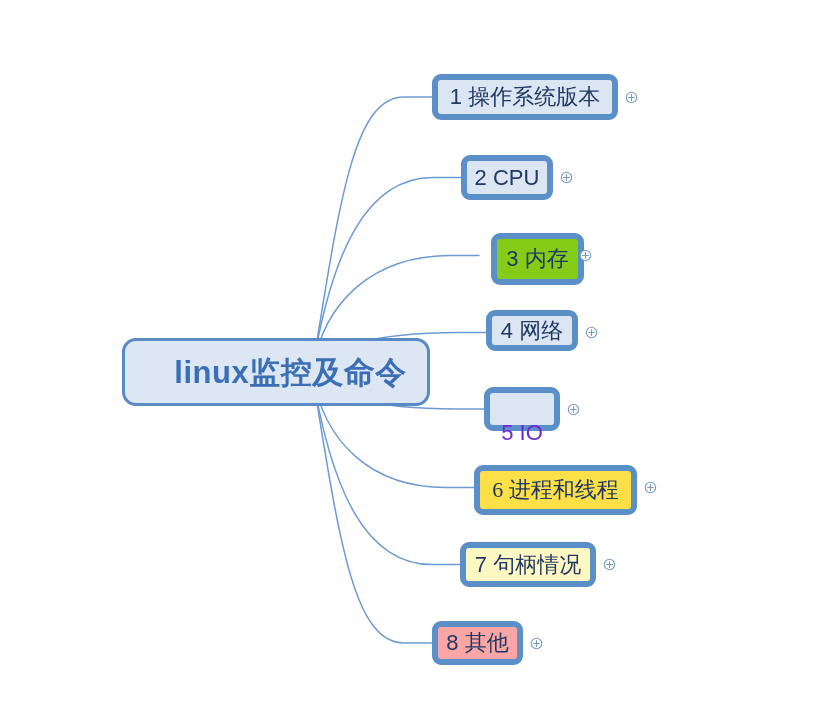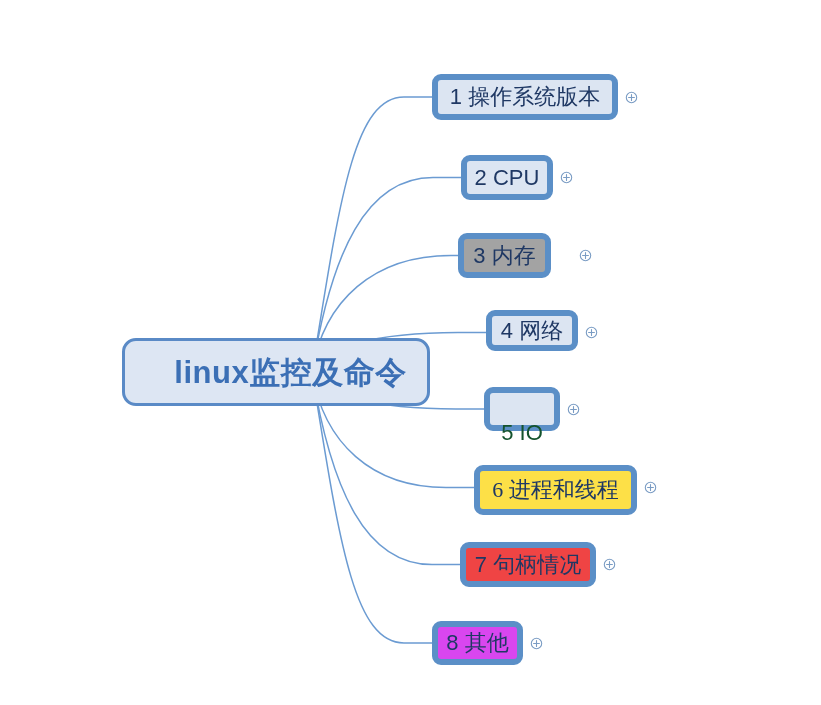--- a/index.html
+++ b/index.html
@@ -114,66 +114,66 @@
       </div>
       <div class="branch-node" style="left: 461px; top: 155px; width: 92px; height: 45px; background: rgb(220, 229, 242); border-color: rgb(91, 143, 199);">
         <span class="branch-label" style="color: rgb(31, 56, 100);">2 CPU</span>
       </div>
       <div class="expand-badge" style="left: 560px; top: 171px;">
         <svg width="13" height="13" viewBox="0 0 13 13" xmlns="http://www.w3.org/2000/svg">
           <circle cx="6.5" cy="6.5" r="5.2" fill="#ffffff" stroke="#7a9cc4" stroke-width="1.1"></circle>
           <path d="M6.5 3.6 V9.4 M3.6 6.5 H9.4" stroke="#7a9cc4" stroke-width="1.1" stroke-linecap="round"></path>
         </svg>
       </div>
-      <div class="branch-node" style="left: 458px; top: 233px; width: 93px; height: 45px; background: #a3a3a3; border-color: rgb(91, 143, 199);">
+      <div class="branch-node" style="left: 491px; top: 233px; width: 93px; height: 52px; background: #84cc16; border-color: rgb(91, 143, 199);">
         <span class="branch-label" style="color: rgb(31, 56, 100);">3 内存</span>
       </div>
       <div class="expand-badge" style="left: 579px; top: 249px;">
         <svg width="13" height="13" viewBox="0 0 13 13" xmlns="http://www.w3.org/2000/svg">
           <circle cx="6.5" cy="6.5" r="5.2" fill="#ffffff" stroke="#7a9cc4" stroke-width="1.1"></circle>
           <path d="M6.5 3.6 V9.4 M3.6 6.5 H9.4" stroke="#7a9cc4" stroke-width="1.1" stroke-linecap="round"></path>
         </svg>
       </div>
       <div class="branch-node" style="left: 486px; top: 310px; width: 92px; height: 41px; background: rgb(220, 229, 242); border-color: rgb(91, 143, 199);">
         <span class="branch-label" style="color: rgb(31, 56, 100);">4 网络</span>
       </div>
       <div class="expand-badge" style="left: 585px; top: 326px;">
         <svg width="13" height="13" viewBox="0 0 13 13" xmlns="http://www.w3.org/2000/svg">
           <circle cx="6.5" cy="6.5" r="5.2" fill="#ffffff" stroke="#7a9cc4" stroke-width="1.1"></circle>
           <path d="M6.5 3.6 V9.4 M3.6 6.5 H9.4" stroke="#7a9cc4" stroke-width="1.1" stroke-linecap="round"></path>
         </svg>
       </div>
       <div class="branch-node" style="left: 484px; top: 387px; width: 76px; height: 44px; background: rgb(220, 229, 242); border-color: rgb(91, 143, 199);">
-        <span class="branch-label" style="color: #14532d; margin-top: 48px;">5 IO</span>
+        <span class="branch-label" style="color: #6d28d9; margin-top: 48px;">5 IO</span>
       </div>
       <div class="expand-badge" style="left: 567px; top: 402.5px;">
         <svg width="13" height="13" viewBox="0 0 13 13" xmlns="http://www.w3.org/2000/svg">
           <circle cx="6.5" cy="6.5" r="5.2" fill="#ffffff" stroke="#7a9cc4" stroke-width="1.1"></circle>
           <path d="M6.5 3.6 V9.4 M3.6 6.5 H9.4" stroke="#7a9cc4" stroke-width="1.1" stroke-linecap="round"></path>
         </svg>
       </div>
       <div class="branch-node" style="left: 474px; top: 465px; width: 163px; height: 50px; background: #fde047; border-color: rgb(91, 143, 199); font-family: Liberation Serif, serif;">
         <span class="branch-label" style="color: rgb(31, 56, 100);">6 进程和线程</span>
       </div>
       <div class="expand-badge" style="left: 644px; top: 481px;">
         <svg width="13" height="13" viewBox="0 0 13 13" xmlns="http://www.w3.org/2000/svg">
           <circle cx="6.5" cy="6.5" r="5.2" fill="#ffffff" stroke="#7a9cc4" stroke-width="1.1"></circle>
           <path d="M6.5 3.6 V9.4 M3.6 6.5 H9.4" stroke="#7a9cc4" stroke-width="1.1" stroke-linecap="round"></path>
         </svg>
       </div>
-      <div class="branch-node" style="left: 460px; top: 542px; width: 136px; height: 45px; background: #ef4444; border-color: rgb(91, 143, 199);">
+      <div class="branch-node" style="left: 460px; top: 542px; width: 136px; height: 45px; background: #fef9c3; border-color: rgb(91, 143, 199);">
         <span class="branch-label" style="color: rgb(31, 56, 100);">7 句柄情况</span>
       </div>
       <div class="expand-badge" style="left: 603px; top: 558px;">
         <svg width="13" height="13" viewBox="0 0 13 13" xmlns="http://www.w3.org/2000/svg">
           <circle cx="6.5" cy="6.5" r="5.2" fill="#ffffff" stroke="#7a9cc4" stroke-width="1.1"></circle>
           <path d="M6.5 3.6 V9.4 M3.6 6.5 H9.4" stroke="#7a9cc4" stroke-width="1.1" stroke-linecap="round"></path>
         </svg>
       </div>
-      <div class="branch-node" style="left: 432px; top: 621px; width: 91px; height: 44px; background: #d946ef; border-color: rgb(91, 143, 199);">
+      <div class="branch-node" style="left: 432px; top: 621px; width: 91px; height: 44px; background: #fca5a5; border-color: rgb(91, 143, 199);">
         <span class="branch-label" style="color: rgb(31, 56, 100);">8 其他</span>
       </div>
       <div class="expand-badge" style="left: 530px; top: 636.5px;">
         <svg width="13" height="13" viewBox="0 0 13 13" xmlns="http://www.w3.org/2000/svg">
           <circle cx="6.5" cy="6.5" r="5.2" fill="#ffffff" stroke="#7a9cc4" stroke-width="1.1"></circle>
           <path d="M6.5 3.6 V9.4 M3.6 6.5 H9.4" stroke="#7a9cc4" stroke-width="1.1" stroke-linecap="round"></path>
         </svg>
       </div>
     </div>
 

